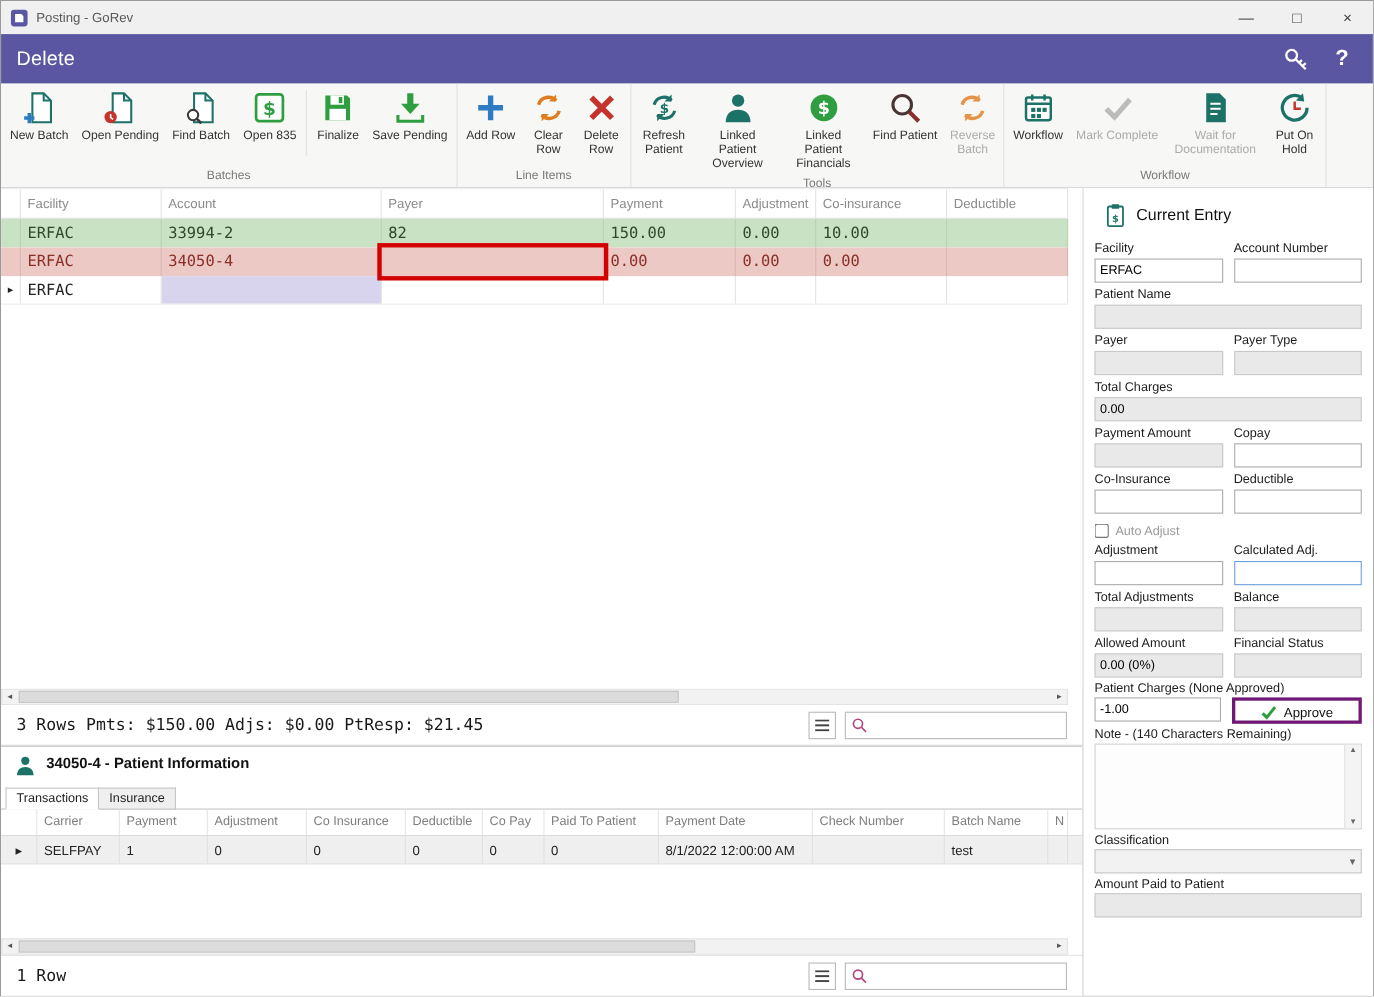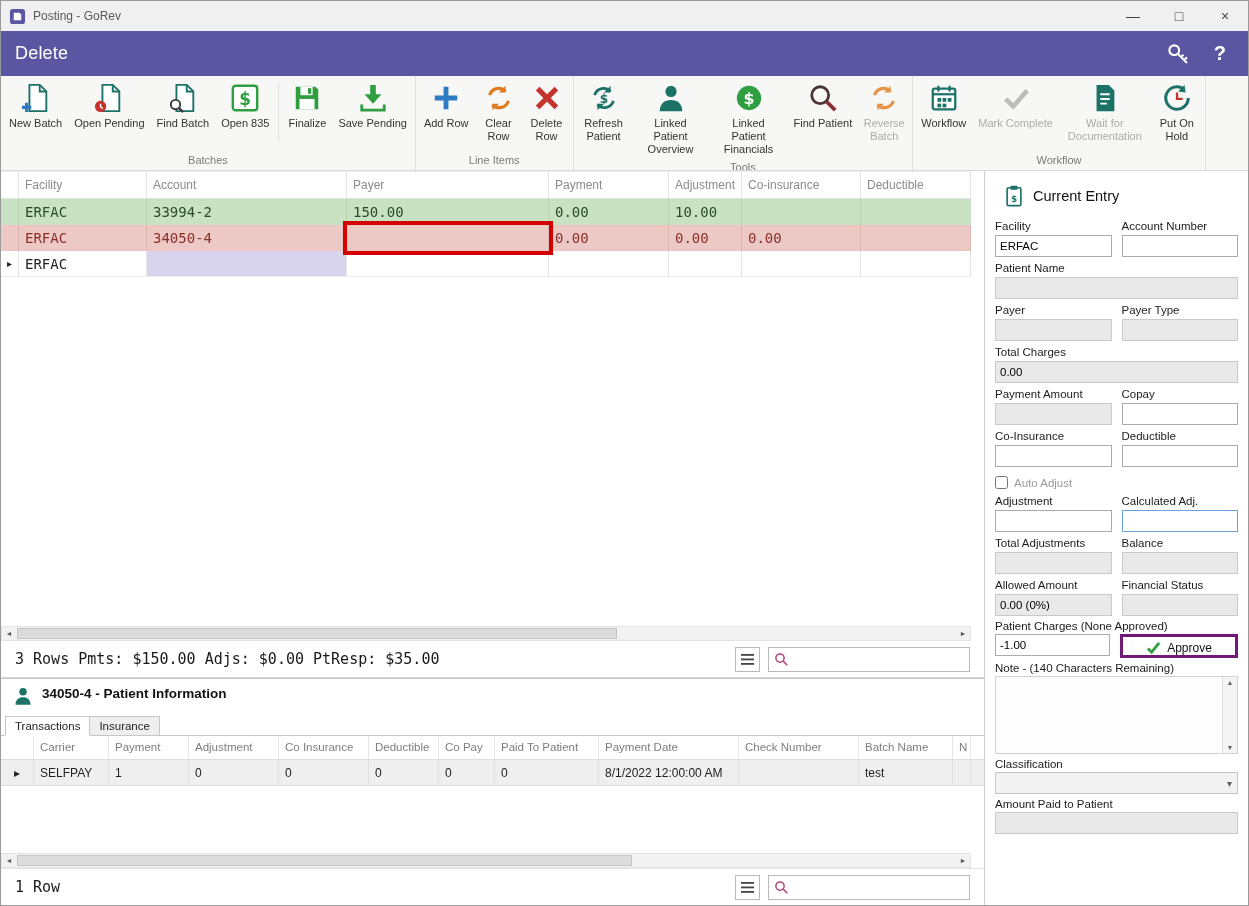--- a/index.html
+++ b/index.html
@@ -319,20 +319,21 @@
           <div class="gcell">Payer</div>
           <div class="gcell">Payment</div>
           <div class="gcell">Adjustment</div>
           <div class="gcell">Co-insurance</div>
           <div class="gcell">Deductible</div>
         </div>
         <div class="grow row-green">
           <div class="gcell gutter"></div>
           <div class="gcell">ERFAC</div>
           <div class="gcell">33994-2</div>
+          <div class="gcell">82</div>
           <div class="gcell">150.00</div>
           <div class="gcell">0.00</div>
           <div class="gcell">10.00</div>
           <div class="gcell"></div>
         </div>
         <div class="grow row-red">
           <div class="gcell gutter"></div>
           <div class="gcell">ERFAC</div>
           <div class="gcell">34050-4</div>
           <div class="gcell"></div>
@@ -355,21 +356,21 @@
       </div>
 
       <div class="hscroll">
         <span class="sarrow">◄</span>
         <div class="sthumb" style="width:600px"></div>
         <div class="sfill"></div>
         <span class="sarrow">►</span>
       </div>
 
       <div class="sumbar">
-        <span class="sumtext">3 Rows Pmts: $150.00 Adjs: $0.00 PtResp: $35.00</span>
+        <span class="sumtext">3 Rows Pmts: $150.00 Adjs: $0.00 PtResp: $21.45</span>
         <div class="menu-btn">
           <svg width="13" height="11" viewBox="0 0 13 11">
               <g fill="#444">
                 <rect y="0" width="13" height="1.8"></rect>
                 <rect y="4.5" width="13" height="1.8"></rect>
                 <rect y="9" width="13" height="1.8"></rect>
               </g>
             </svg>
         </div>
         <div class="searchbox">

